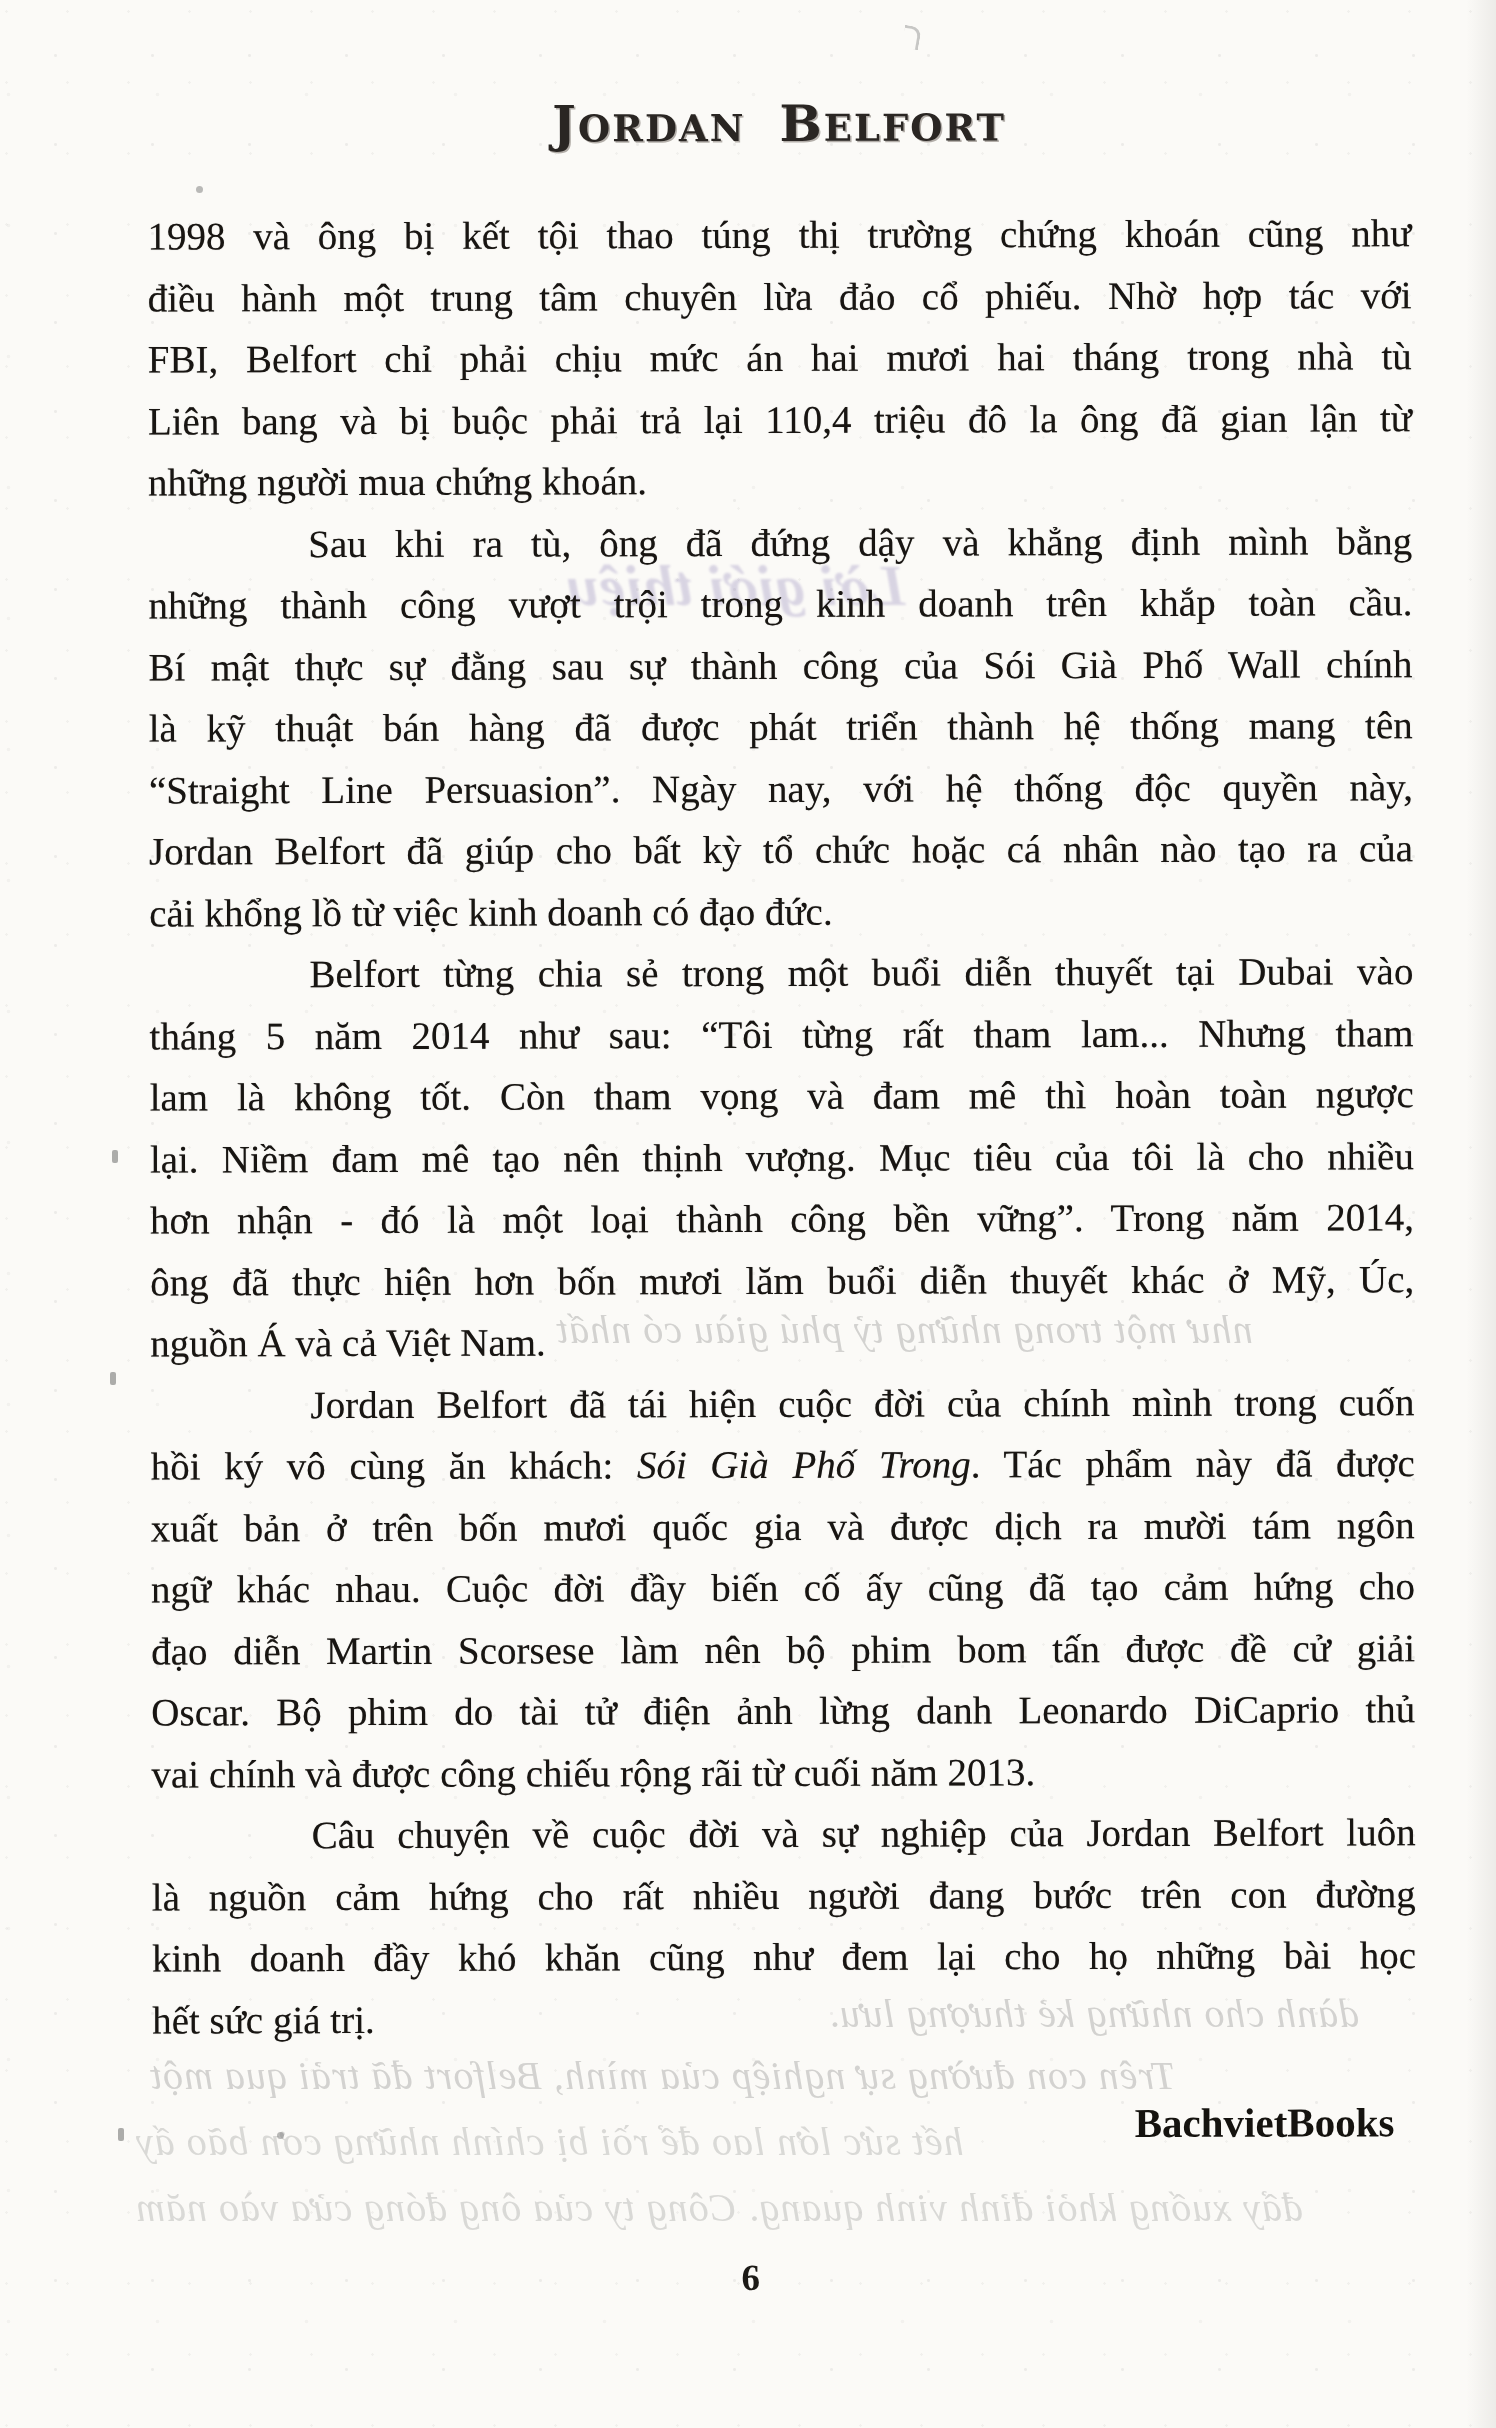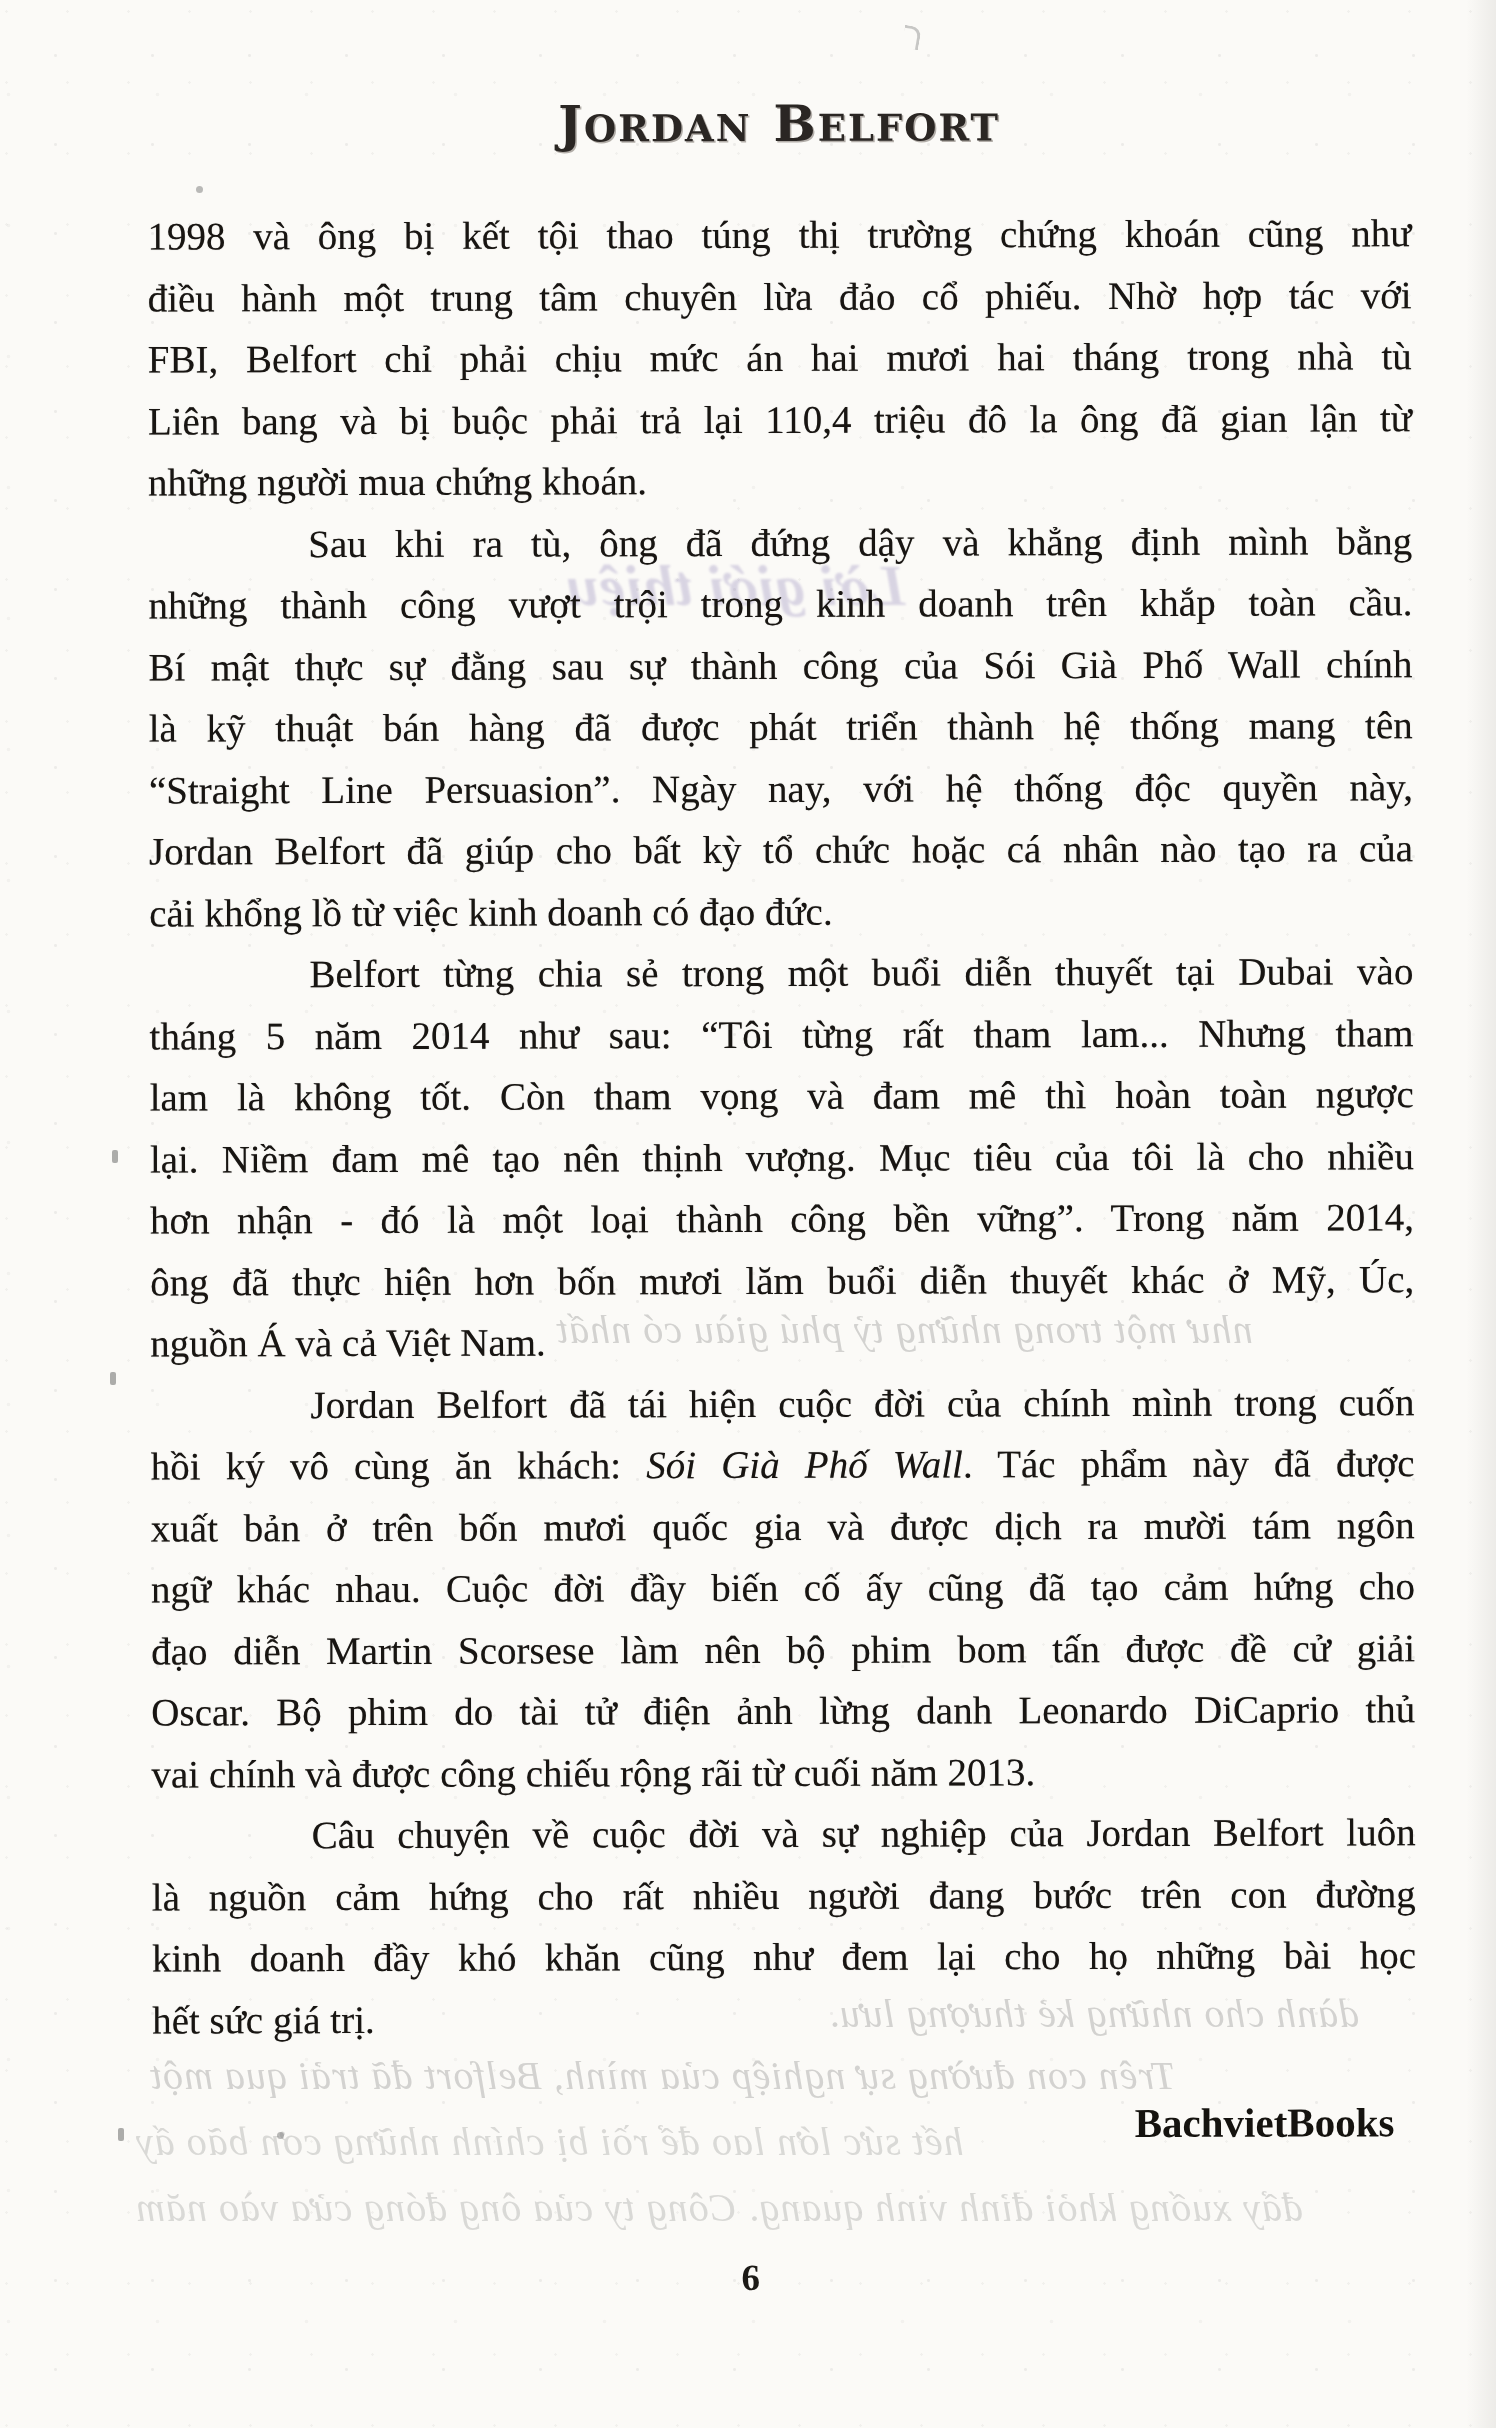--- a/index.html
+++ b/index.html
@@ -22,21 +22,21 @@
     position:absolute; top:0; right:0; width:30px; height:100%;
     background:linear-gradient(to right, rgba(70,65,60,0), rgba(70,65,60,.08));
   }
   .content{position:absolute; inset:0; transform:rotate(-0.15deg);}
 
   .header{
     position:absolute; top:94px; left:150px; width:1264px;
     text-align:center; color:#2a2623;
   }
   .hword{
-    display:inline-block; margin:0 11px;
+    display:inline-block; margin:0 17px;
     font-family:"DejaVu Serif",serif; font-weight:700; letter-spacing:2px;
     text-shadow:1.5px 1.5px 0 rgba(90,82,74,.45);
   }
   .hword .cap{font-size:50px;}
   .hword .rest{font-size:37px;}
 
   .bodytext{
     position:absolute; left:150px; top:204px; width:1264px;
     font-size:39px; color:#181512;
     text-shadow:0 0 .7px rgba(24,21,18,.5);
@@ -116,21 +116,21 @@
         <div class="line"><span>Jordan Belfort đã giúp cho bất kỳ tổ chức hoặc cá nhân nào tạo ra của</span></div>
         <div class="line endpara"><span>cải khổng lồ từ việc kinh doanh có đạo đức.</span></div>
         <div class="line indent"><span>Belfort từng chia sẻ trong một buổi diễn thuyết tại Dubai vào</span></div>
         <div class="line"><span>tháng 5 năm 2014 như sau: “Tôi từng rất tham lam... Nhưng tham</span></div>
         <div class="line"><span>lam là không tốt. Còn tham vọng và đam mê thì hoàn toàn ngược</span></div>
         <div class="line"><span>lại. Niềm đam mê tạo nên thịnh vượng. Mục tiêu của tôi là cho nhiều</span></div>
         <div class="line"><span>hơn nhận - đó là một loại thành công bền vững”. Trong năm 2014,</span></div>
         <div class="line"><span>ông đã thực hiện hơn bốn mươi lăm buổi diễn thuyết khác ở Mỹ, Úc,</span></div>
         <div class="line endpara"><span>nguồn Á và cả Việt Nam.</span></div>
         <div class="line indent"><span>Jordan Belfort đã tái hiện cuộc đời của chính mình trong cuốn</span></div>
-        <div class="line"><span>hồi ký vô cùng ăn khách: </span><span class="it">Sói Già Phố Wall</span><span>. Tác phẩm này đã được</span></div>
+        <div class="line"><span>hồi ký vô cùng ăn khách: </span><span class="it">Sói Già Phố Trong</span><span>. Tác phẩm này đã được</span></div>
         <div class="line"><span>xuất bản ở trên bốn mươi quốc gia và được dịch ra mười tám ngôn</span></div>
         <div class="line"><span>ngữ khác nhau. Cuộc đời đầy biến cố ấy cũng đã tạo cảm hứng cho</span></div>
         <div class="line"><span>đạo diễn Martin Scorsese làm nên bộ phim bom tấn được đề cử giải</span></div>
         <div class="line"><span>Oscar. Bộ phim do tài tử điện ảnh lừng danh Leonardo DiCaprio thủ</span></div>
         <div class="line endpara"><span>vai chính và được công chiếu rộng rãi từ cuối năm 2013.</span></div>
         <div class="line indent"><span>Câu chuyện về cuộc đời và sự nghiệp của Jordan Belfort luôn</span></div>
         <div class="line"><span>là nguồn cảm hứng cho rất nhiều người đang bước trên con đường</span></div>
         <div class="line"><span>kinh doanh đầy khó khăn cũng như đem lại cho họ những bài học</span></div>
         <div class="line endpara"><span>hết sức giá trị.</span></div>
       </div>

